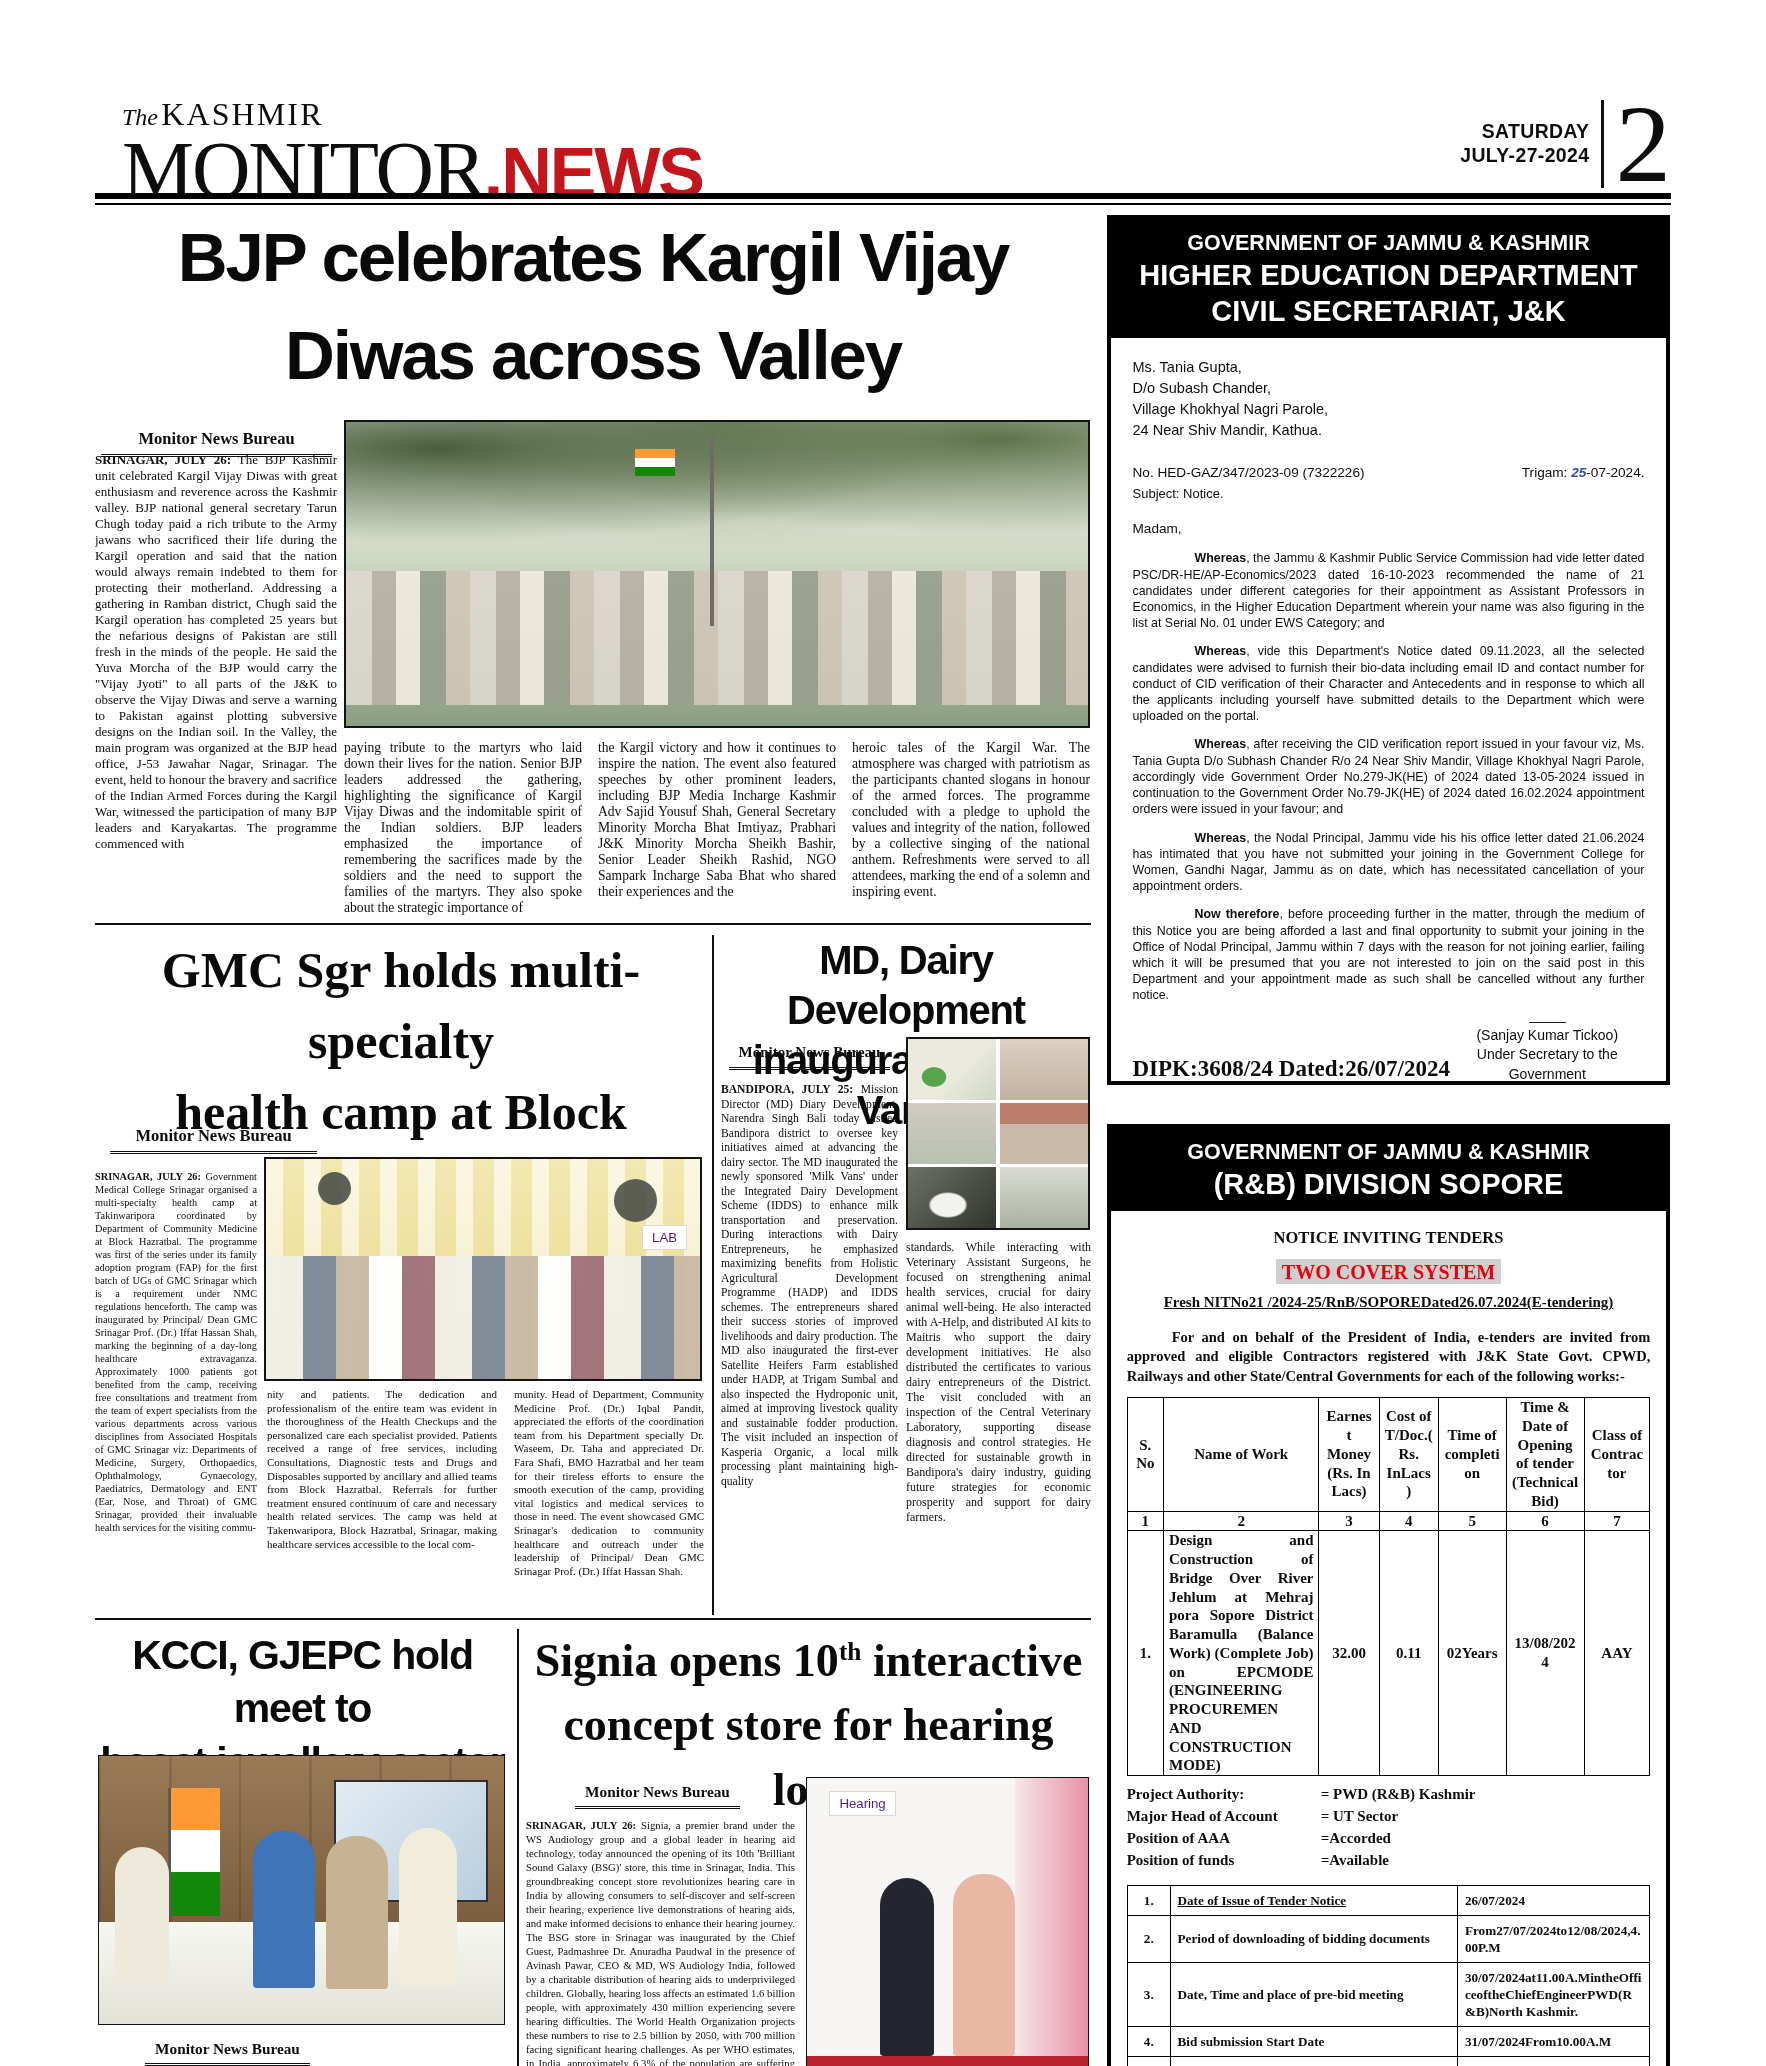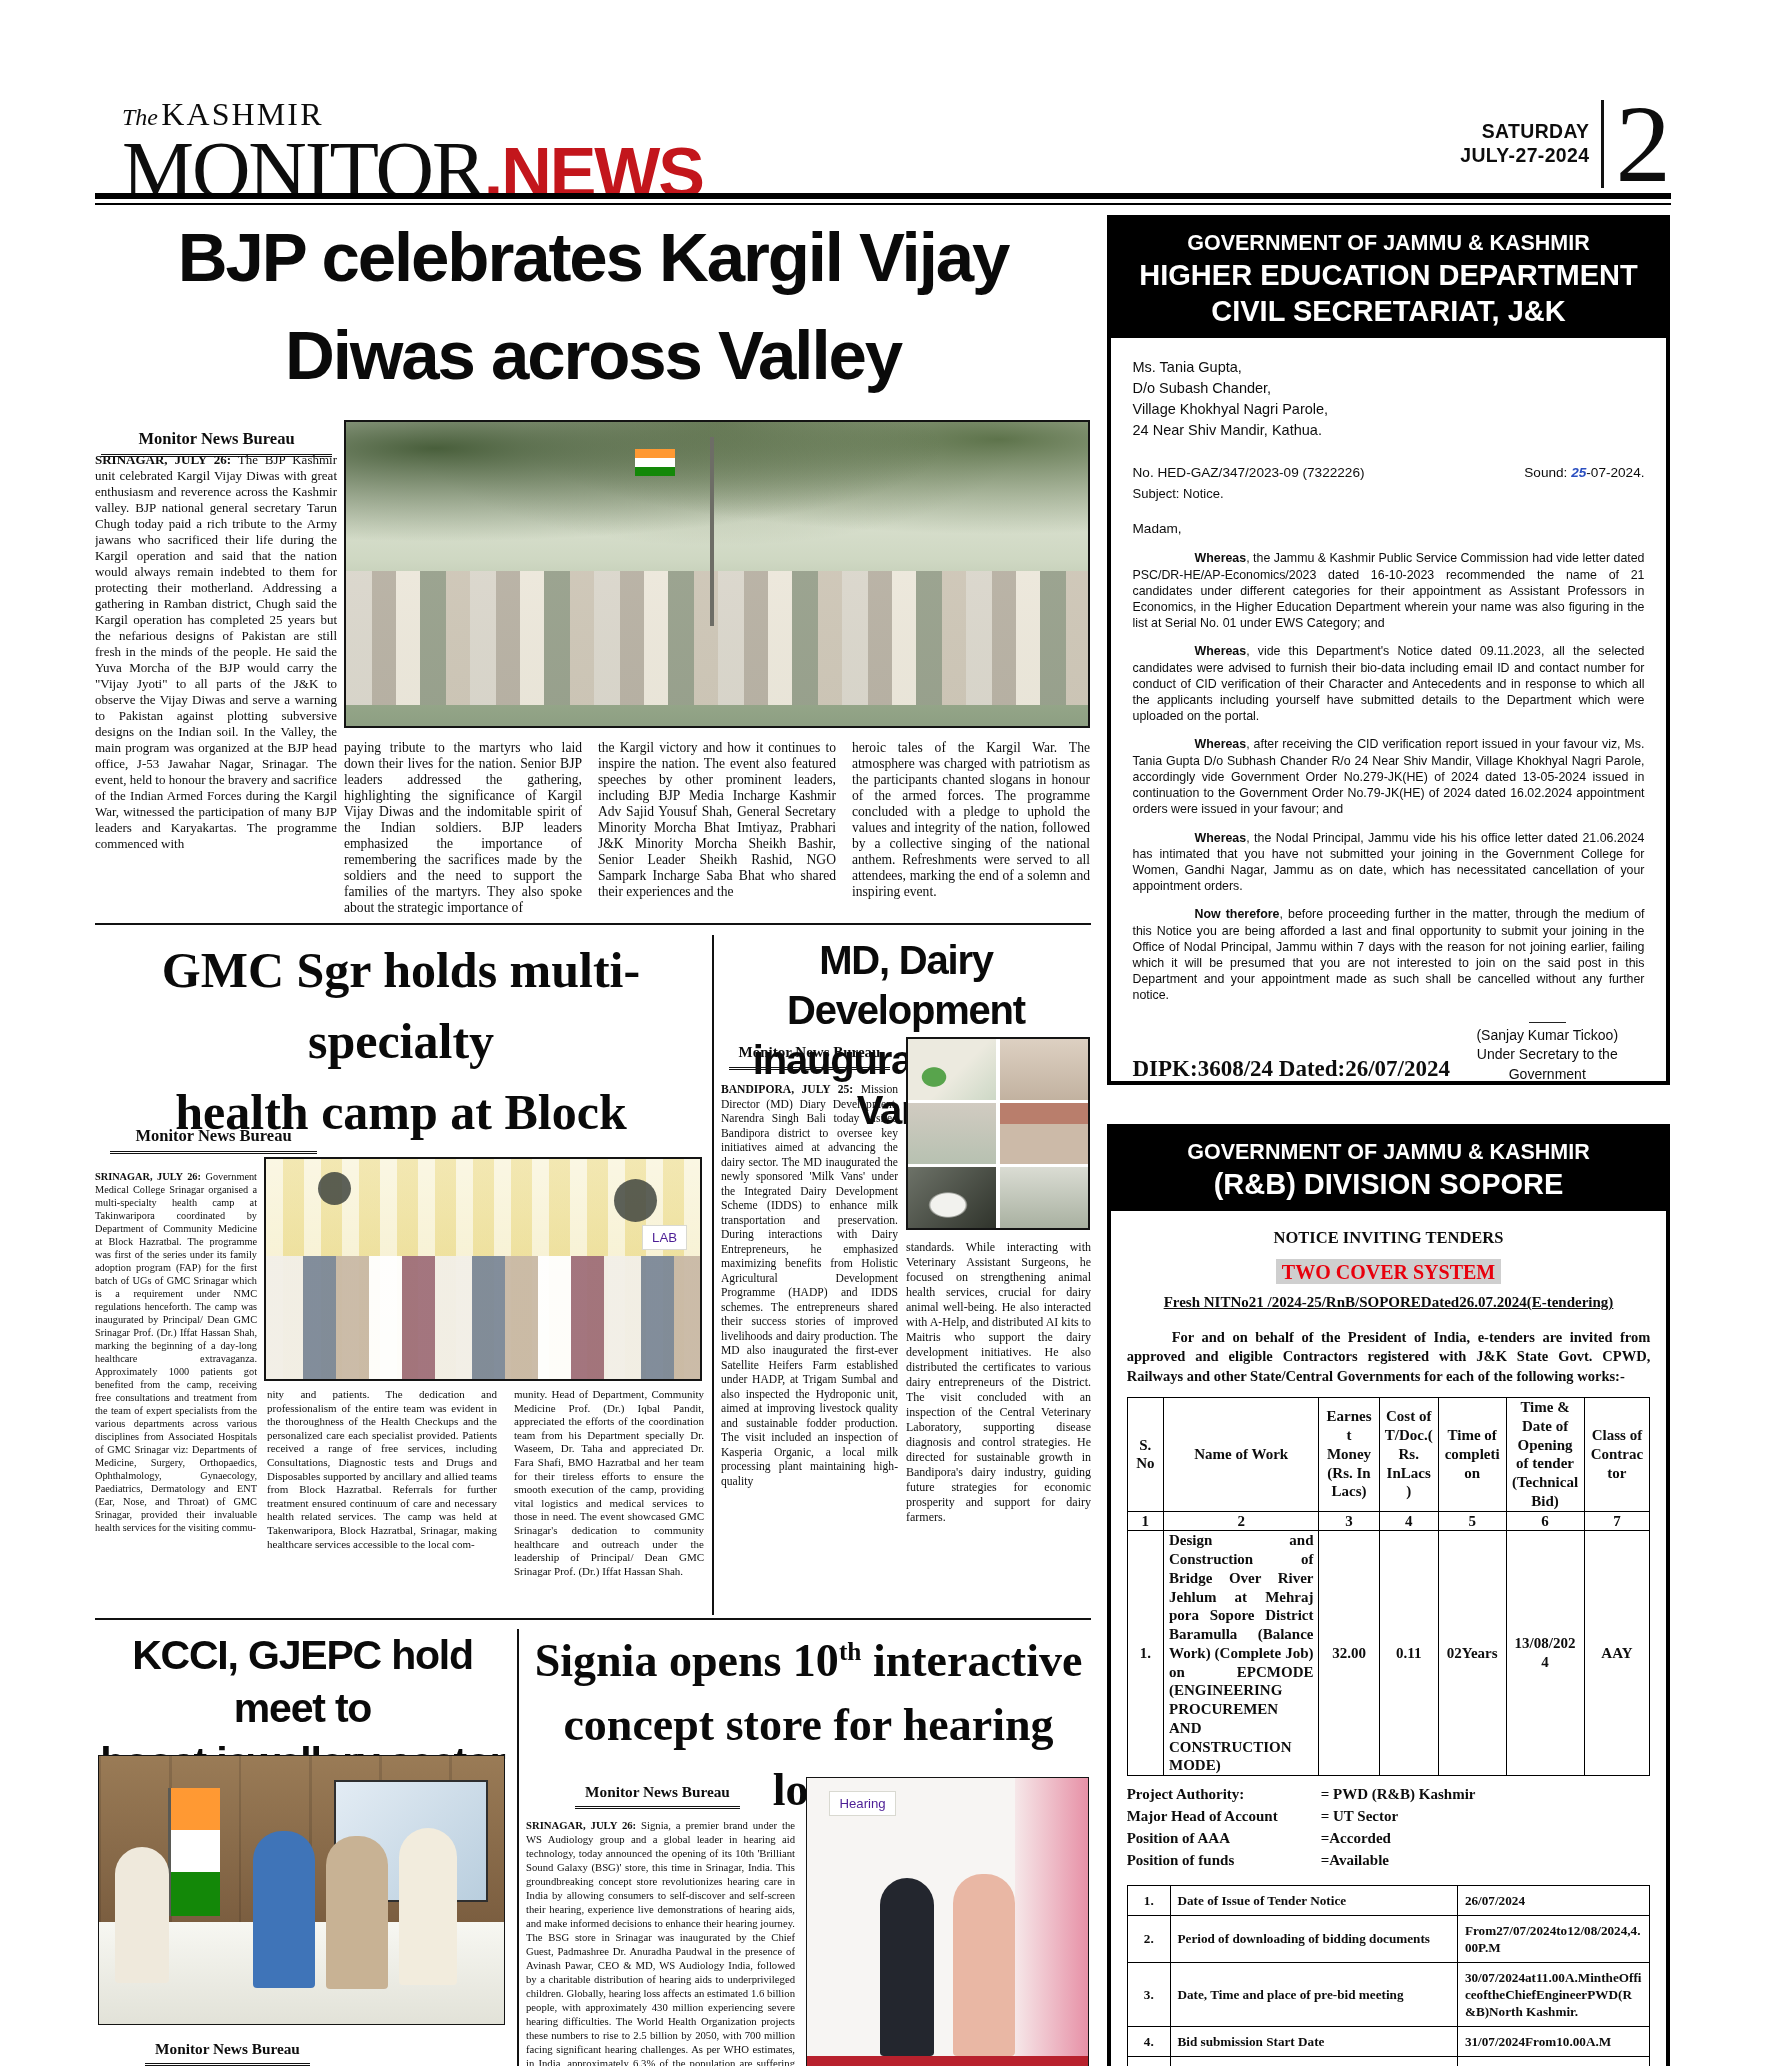--- a/index.html
+++ b/index.html
@@ -239,21 +239,21 @@
     </div>
     <div id="n1-body">
       <div class="n1-addr">
         <div>Ms. Tania Gupta,</div>
         <div>D/o Subash Chander,</div>
         <div>Village Khokhyal Nagri Parole,</div>
         <div>24 Near Shiv Mandir, Kathua.</div>
       </div>
       <div class="n1-refrow">
         <span>No.  HED-GAZ/347/2023-09 (7322226)</span>
-        <span><span>Sound:</span> <span class="hand">25</span><span>-07-2024.</span></span>
+        <span><span>Trigam:</span> <span class="hand">25</span><span>-07-2024.</span></span>
       </div>
       <div class="n1-subject">Subject: Notice.</div>
       <div class="n1-madam">Madam,</div>
       <div class="n1-para"><b>Whereas</b><span>, the Jammu &amp; Kashmir Public Service Commission had vide letter dated PSC/DR-HE/AP-Economics/2023 dated 16-10-2023 recommended the name of 21 candidates under different categories for their appointment as Assistant Professors in Economics, in the Higher Education Department wherein your name was also figuring in the list at Serial No. 01 under EWS Category; and</span></div>
       <div class="n1-para"><b>Whereas</b><span>, vide this Department's Notice dated 09.11.2023,  all the selected candidates were advised to furnish their bio-data including email ID and contact number for conduct of CID verification of their Character and Antecedents and in response to which all the applicants including yourself have  submitted details to the Department which were uploaded on the portal.</span></div>
       <div class="n1-para"><b>Whereas</b><span>, after receiving the CID verification report issued in your favour viz, Ms. Tania Gupta D/o Subhash Chander R/o 24 Near Shiv Mandir, Village Khokhyal Nagri Parole, accordingly vide Government Order No.279-JK(HE) of 2024 dated 13-05-2024  issued in continuation to the Government Order No.79-JK(HE) of 2024 dated 16.02.2024 appointment orders were issued in your favour; and</span></div>
       <div class="n1-para"><b>Whereas</b><span>, the  Nodal Principal, Jammu vide his his office letter dated 21.06.2024  has intimated that you have not submitted your joining in the Government College for Women, Gandhi Nagar, Jammu as on date, which has necessitated cancellation of your appointment orders.</span></div>
       <div class="n1-para"><b>Now therefore</b><span>, before proceeding further in the matter, through the medium of this Notice you are being afforded a last and final opportunity to submit your joining in the Office of Nodal Principal, Jammu within 7 days with the reason for not joining earlier, failing which it will be presumed that you are not interested to join on the said post in this Department and your appointment made as such  shall be cancelled without any further notice.</span></div>
       <div class="n1-footer">
         <div class="n1-dipk">DIPK:3608/24   Dated:26/07/2024</div>
@@ -325,21 +325,21 @@
         <div class="row">
             <span class="lab">Position of funds</span>
             <span>=Available</span>
           </div>
       </div>
 
       <table class="t2">
         <tbody>
             <tr>
               <td class="num">1.</td>
-              <td style="width:55%;">Date of Issue of Tender Notice</td>
+              <td style="width:55%;text-decoration:underline;">Date of Issue of Tender Notice</td>
               <td>26/07/2024</td>
             </tr>
         <tr>
               <td class="num">2.</td>
               <td>Period of downloading of bidding documents</td>
               <td>From27/07/2024to12/08/2024,4.00P.M</td>
             </tr>
         <tr>
               <td class="num">3.</td>
               <td>Date, Time and place of pre-bid meeting</td>

